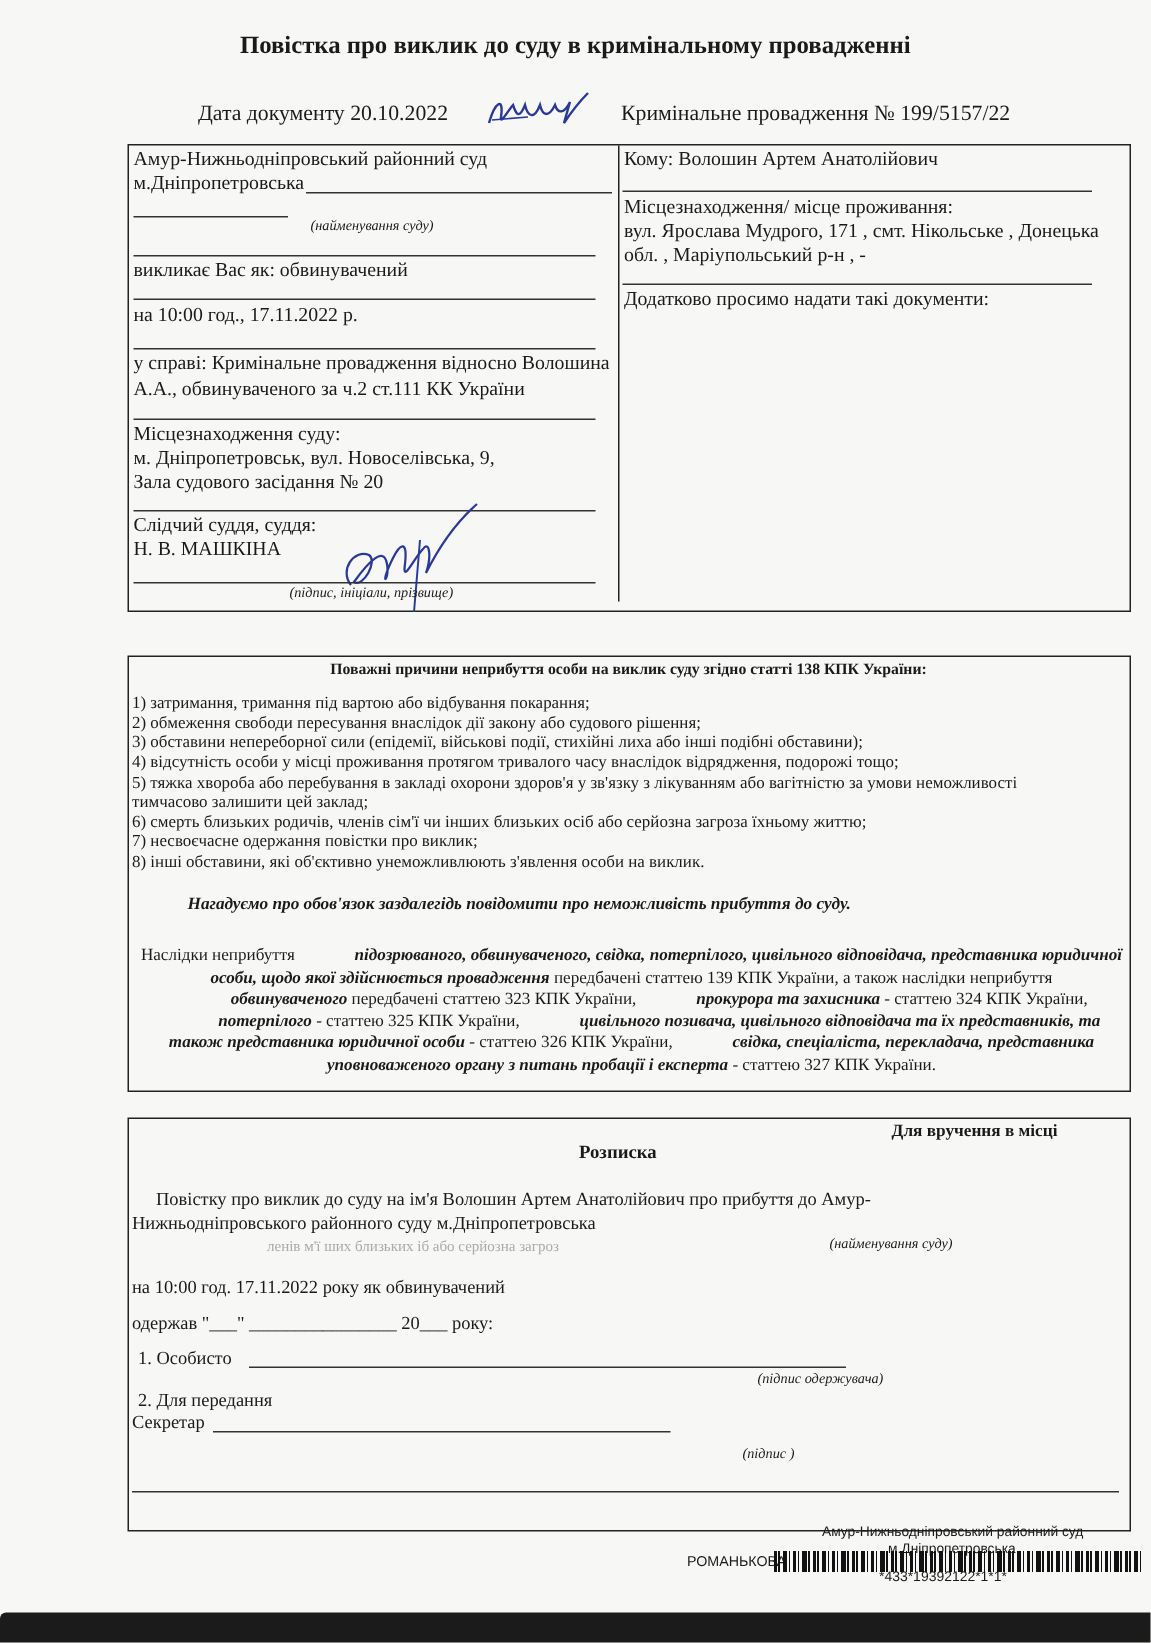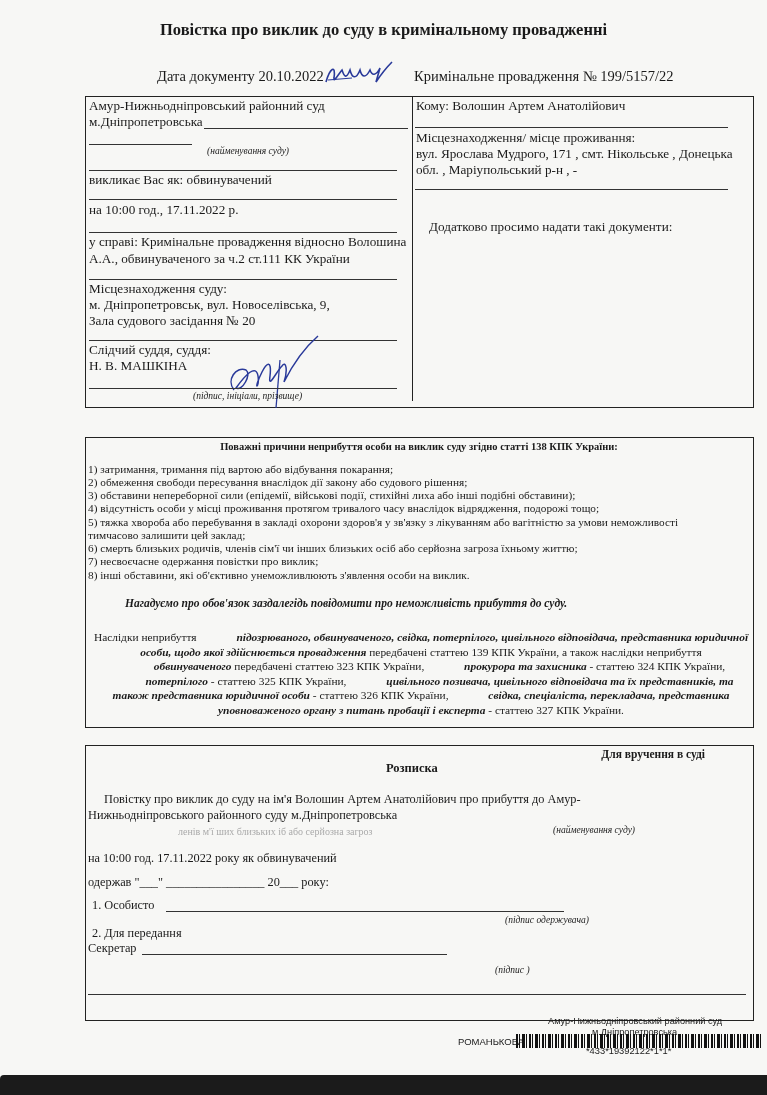--- a/index.html
+++ b/index.html
@@ -27,21 +27,21 @@
     border-top-left-radius:4px; }
   .signature { position:absolute; }
 </style>
 </head>
 <body>
 
 <div class="page">
 
   <div class="abs title">Повістка про виклик до суду в кримінальному провадженні</div>
 
-  <div class="abs meta" style="left:157px;">Дата документу 20.10.2022</div>
+  <div class="abs meta" style="left:132px;">Дата документу 20.10.2022</div>
   <svg class="signature" style="left:322px;top:58px;" width="72" height="28" viewBox="0 0 72 28">
     <path d="M4 24 C8 10, 14 6, 12 20 C11 26, 18 14, 20 12 C22 18, 24 22, 28 12 C30 20, 34 22, 38 12 C40 20, 44 20, 48 12 C50 18, 54 18, 58 10 L54 24 C58 18, 64 10, 70 4" fill="none" stroke="#2a3a9a" stroke-width="1.6"></path>
     <path d="M6 22 L30 20" stroke="#2a3a9a" stroke-width="1.1" fill="none"></path>
   </svg>
   <div class="abs meta" style="left:414px;">Кримінальне провадження №  199/5157/22</div>
 
   <div class="box" style="left:85px;top:96px;width:669px;height:312px;">
 
     <div style="position:absolute;left:326px;top:0;width:0;height:304px;border-left:1.5px solid #222;"></div>
   </div>
@@ -71,41 +71,41 @@
   </svg>
   <div class="hline" style="left:89px;top:388px;width:308px;"></div>
   <div class="abs small-it" style="left:193px;top:391px;">(підпис, ініціали, прізвище)</div>
 
   <div class="abs t13" style="left:416px;top:98px;">Кому: Волошин Артем Анатолійович</div>
   <div class="hline" style="left:415px;top:127px;width:313px;"></div>
   <div class="abs t13" style="left:416px;top:130px;">Місцезнаходження/ місце проживання:</div>
   <div class="abs t13" style="left:416px;top:146px;">вул. Ярослава Мудрого, 171  , смт. Нікольське ,  Донецька</div>
   <div class="abs t13" style="left:416px;top:162px;">обл. ,  Маріупольський р-н ,  -</div>
   <div class="hline" style="left:415px;top:189px;width:313px;"></div>
-  <div class="abs t13" style="left:429px;top:191px;margin-top:28px;">Додатково просимо надати такі документи:</div>
+  <div class="abs t13" style="left:416px;top:191px;">Додатково просимо надати такі документи:</div>
 
   <div class="box reasons" style="left:85px;top:437px;width:669px;height:291px;">
     <div class="abs bold" style="left:0;width:666px;top:2px;text-align:center;font-size:10.5px;">Поважні причини неприбуття особи на виклик суду згідно статті 138 КПК України:</div>
     <div class="abs" style="left:2px;top:25px;">1) затримання, тримання під вартою або відбування покарання;</div>
     <div class="abs" style="left:2px;top:38px;">2) обмеження свободи пересування внаслідок дії закону або судового рішення;</div>
     <div class="abs" style="left:2px;top:51px;">3) обставини непереборної сили (епідемії, військові події, стихійні лиха або інші подібні обставини);</div>
     <div class="abs" style="left:2px;top:64px;">4) відсутність особи у місці проживання протягом тривалого часу внаслідок відрядження, подорожі тощо;</div>
     <div class="abs" style="left:2px;top:78px;">5) тяжка хвороба або перебування в закладі охорони здоров'я у зв'язку з лікуванням або вагітністю за умови неможливості</div>
     <div class="abs" style="left:2px;top:91px;">тимчасово залишити цей заклад;</div>
     <div class="abs" style="left:2px;top:104px;">6) смерть близьких родичів, членів сім'ї чи інших близьких осіб або серйозна загроза їхньому життю;</div>
     <div class="abs" style="left:2px;top:117px;">7) несвоєчасне одержання повістки про виклик;</div>
     <div class="abs" style="left:2px;top:131px;">8) інші обставини, які об'єктивно унеможливлюють з'явлення особи на виклик.</div>
     <div class="abs bold it" style="left:2px;top:159px;font-size:11.5px;">Нагадуємо про обов'язок заздалегідь повідомити про неможливість прибуття до суду.</div>
     <div class="consequences">
       <span>Наслідки неприбуття </span><span class="bold it">підозрюваного, обвинуваченого, свідка, потерпілого, цивільного відповідача, представника юридичної особи, щодо якої здійснюється провадження</span><span> передбачені статтею 139 КПК України, а також наслідки неприбуття </span><span class="bold it">обвинуваченого</span><span> передбачені статтею 323 КПК України, </span><span class="bold it">прокурора та захисника</span><span> - статтею 324 КПК України, </span><span class="bold it">потерпілого</span><span> - статтею 325 КПК України, </span><span class="bold it">цивільного позивача, цивільного відповідача та їх представників, та також представника юридичної особи</span><span> - статтею 326 КПК України, </span><span class="bold it">свідка, спеціаліста, перекладача, представника уповноваженого органу з питань пробації і експерта</span><span> - статтею 327  КПК України.</span>
     </div>
   </div>
 
   <div class="box receipt" style="left:85px;top:745px;width:669px;height:276px;">
-    <div class="abs bold" style="right:48px;top:2px;font-size:11.5px;">Для вручення в суді</div>
+    <div class="abs bold" style="right:48px;top:2px;font-size:11.5px;">Для вручення в місці</div>
     <div class="abs bold" style="left:300px;top:15px;font-size:12.5px;">Розписка</div>
     <div class="abs" style="left:18px;top:46px;">Повістку про виклик до суду на ім'я  Волошин Артем Анатолійович   про прибуття до   Амур-</div>
     <div class="abs" style="left:2px;top:62px;">Нижньодніпровського районного суду м.Дніпропетровська</div>
     <div class="abs" style="left:92px;top:80px;font-size:10px;color:#aaa;">ленів  м'ї   ших близьких   іб або серйозна загроз</div>
     <div class="abs it" style="left:430px;top:79px;font-size:9.5px;">(найменування суду)</div>
     <div class="abs" style="left:2px;top:105px;">на 10:00  год.  17.11.2022  року як обвинувачений</div>
     <div class="abs" style="left:2px;top:129px;">одержав "___" ________________ 20___  року:</div>
     <div class="abs" style="left:6px;top:152px;">1. Особисто</div>
     <div class="hline" style="left:80px;top:165px;width:398px;"></div>
     <div class="abs it" style="left:382px;top:169px;font-size:9.5px;">(підпис одержувача)</div>

